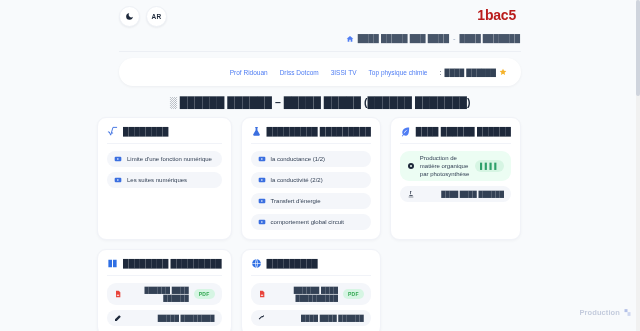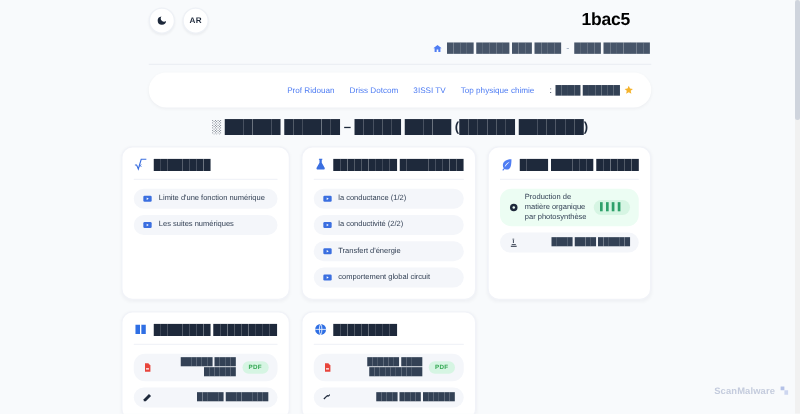--- a/index.html
+++ b/index.html
@@ -54,25 +54,25 @@
     color: #1e293b;
     letter-spacing: .2px;
   }
   .moon-glyph {
     width: 9px;
     height: 9px;
     display: block;
   }
   .brand {
     position: absolute;
-    right: 136px;
+    right: 124px;
     top: 7px;
     font-size: 14px;
     font-weight: bold;
-    color: #000000;
+    color: #b91c1c;
     letter-spacing: -0.2px;
   }
 
   
   .breadcrumb {
     position: absolute;
     top: 34px;
     right: 120px;
     display: flex;
     align-items: center;
@@ -463,20 +463,20 @@
       </div>
     </div>
 
   </div>
 
   <div class="watermark">
     <svg class="wm-icon" viewBox="0 0 24 24">
       <path fill="#7e93d6" d="M4 3h8v8H4z"></path>
         <path fill="#aab9e6" d="M12 11h8v10h-8z"></path>
     </svg>
-    <span class="wm-text">ScanMalware</span>
+    <span class="wm-text">Production</span>
   </div>
 
   <div class="scrollbar">
     <div class="thumb"></div>
   </div>
 
 </div>
 
 </body></html>

